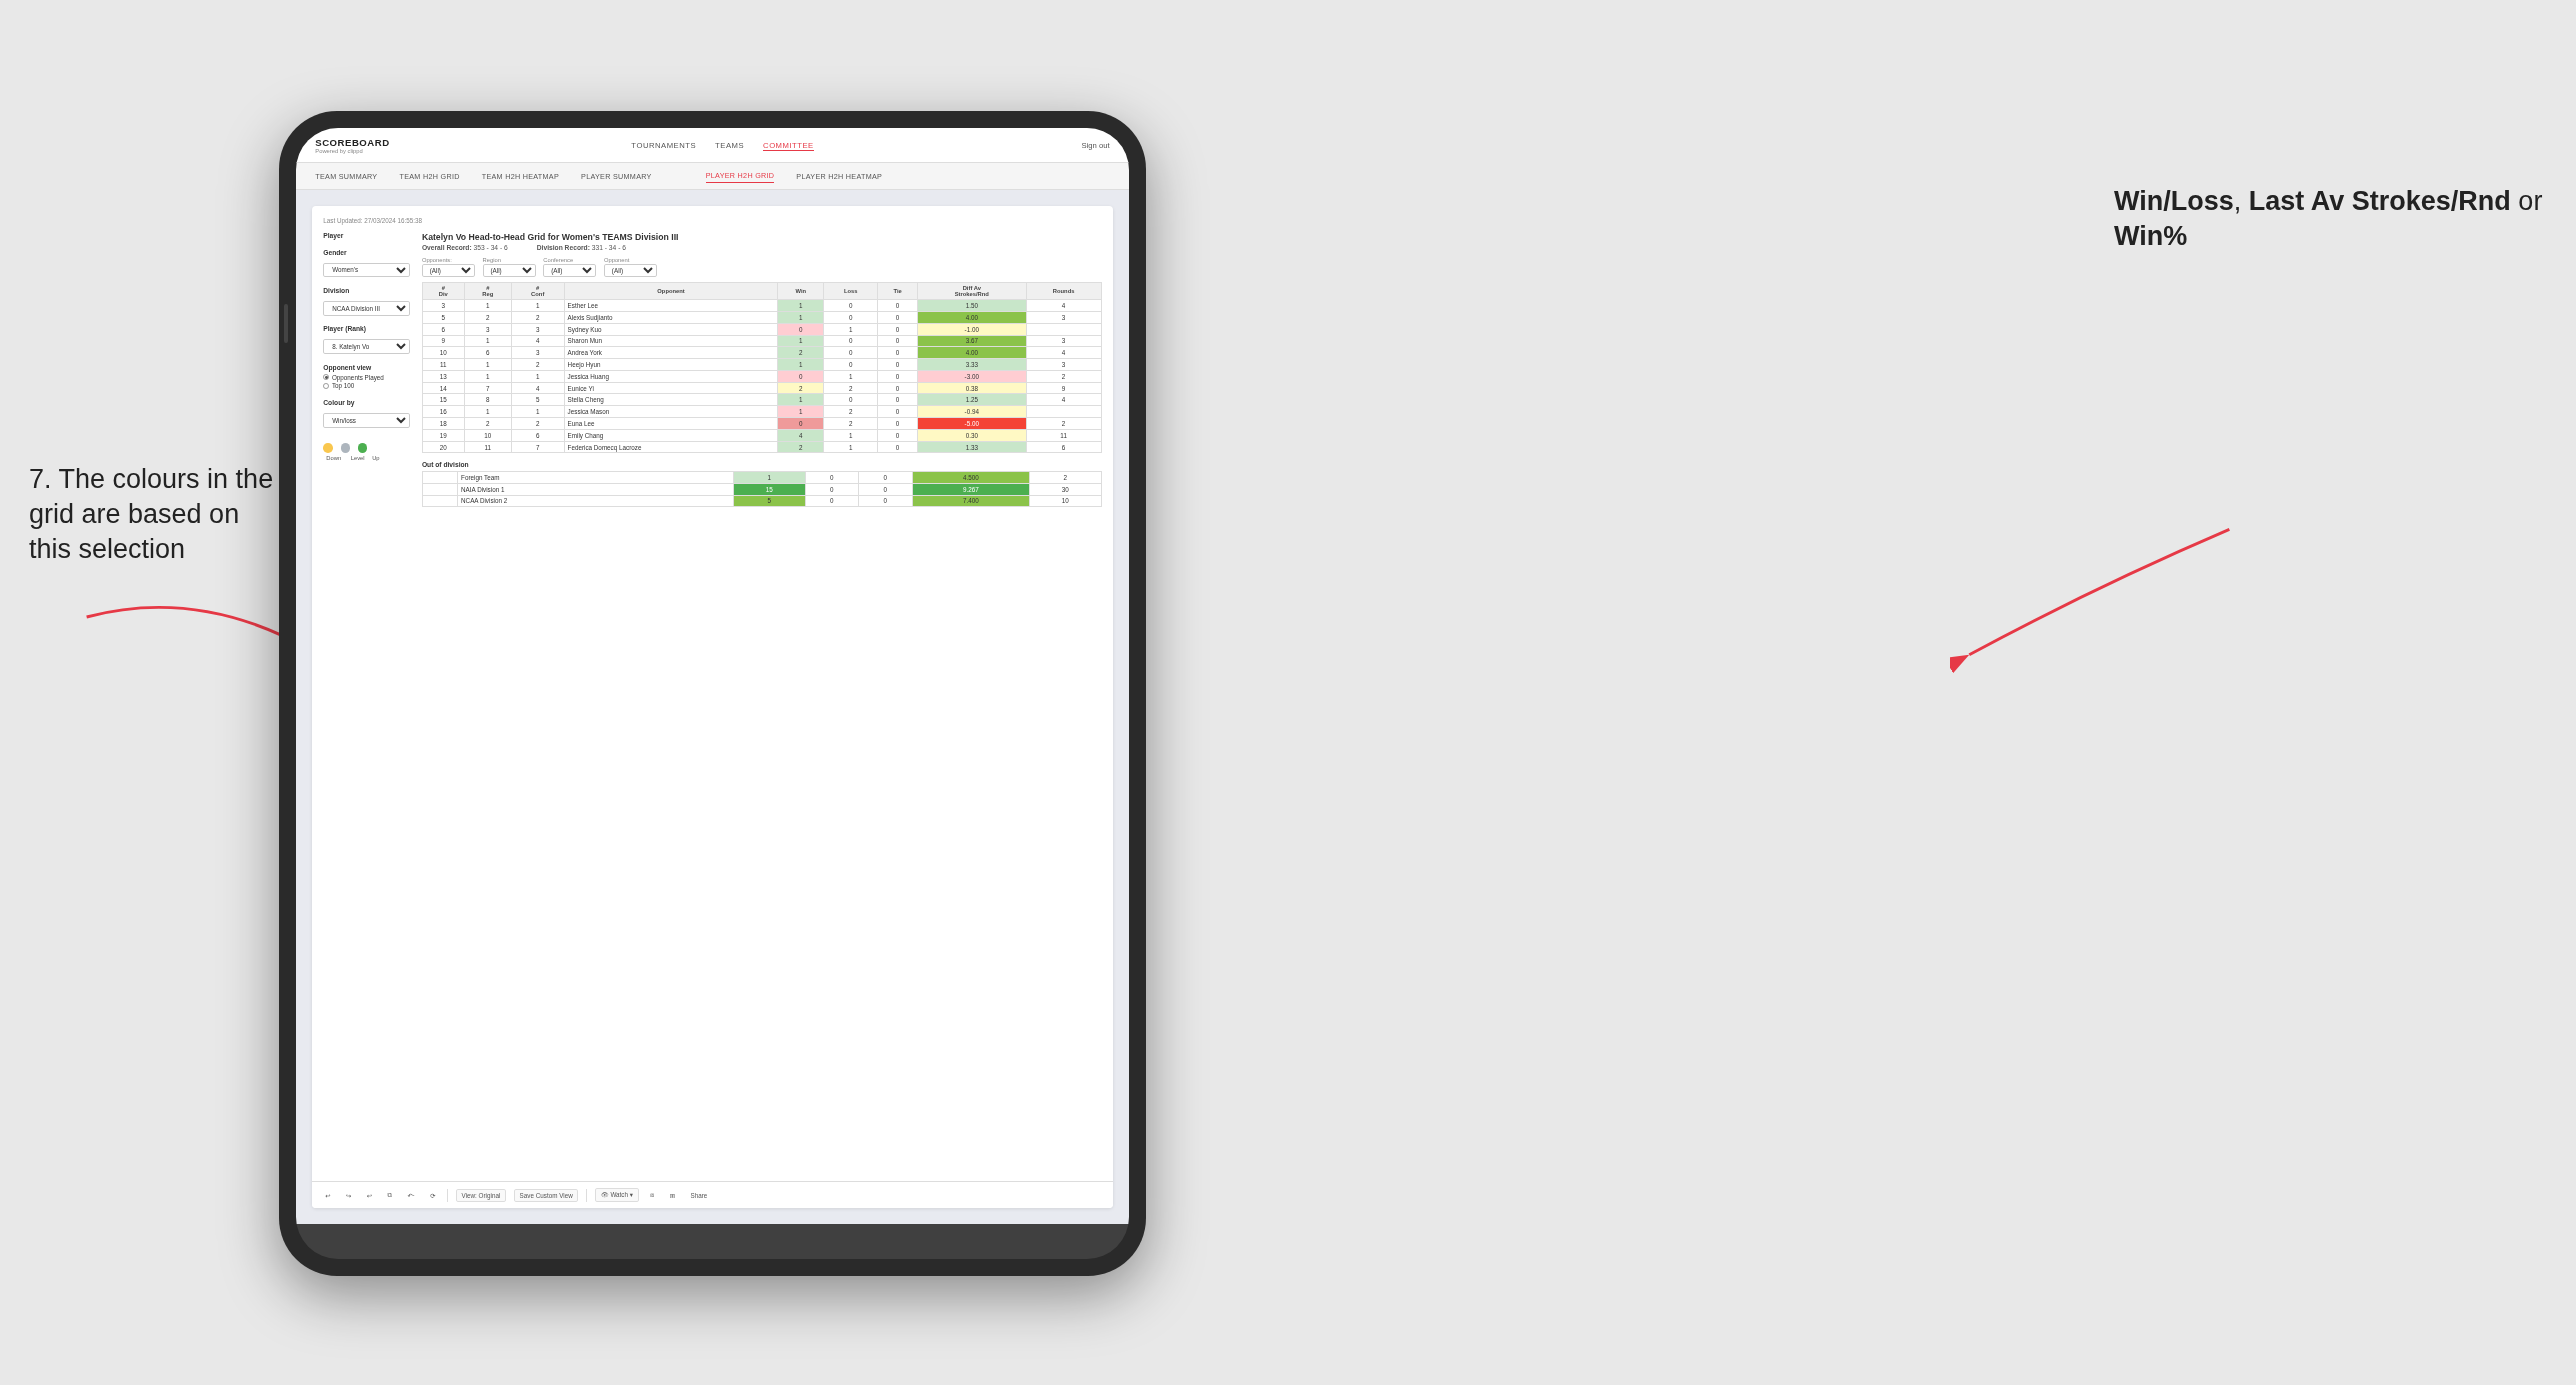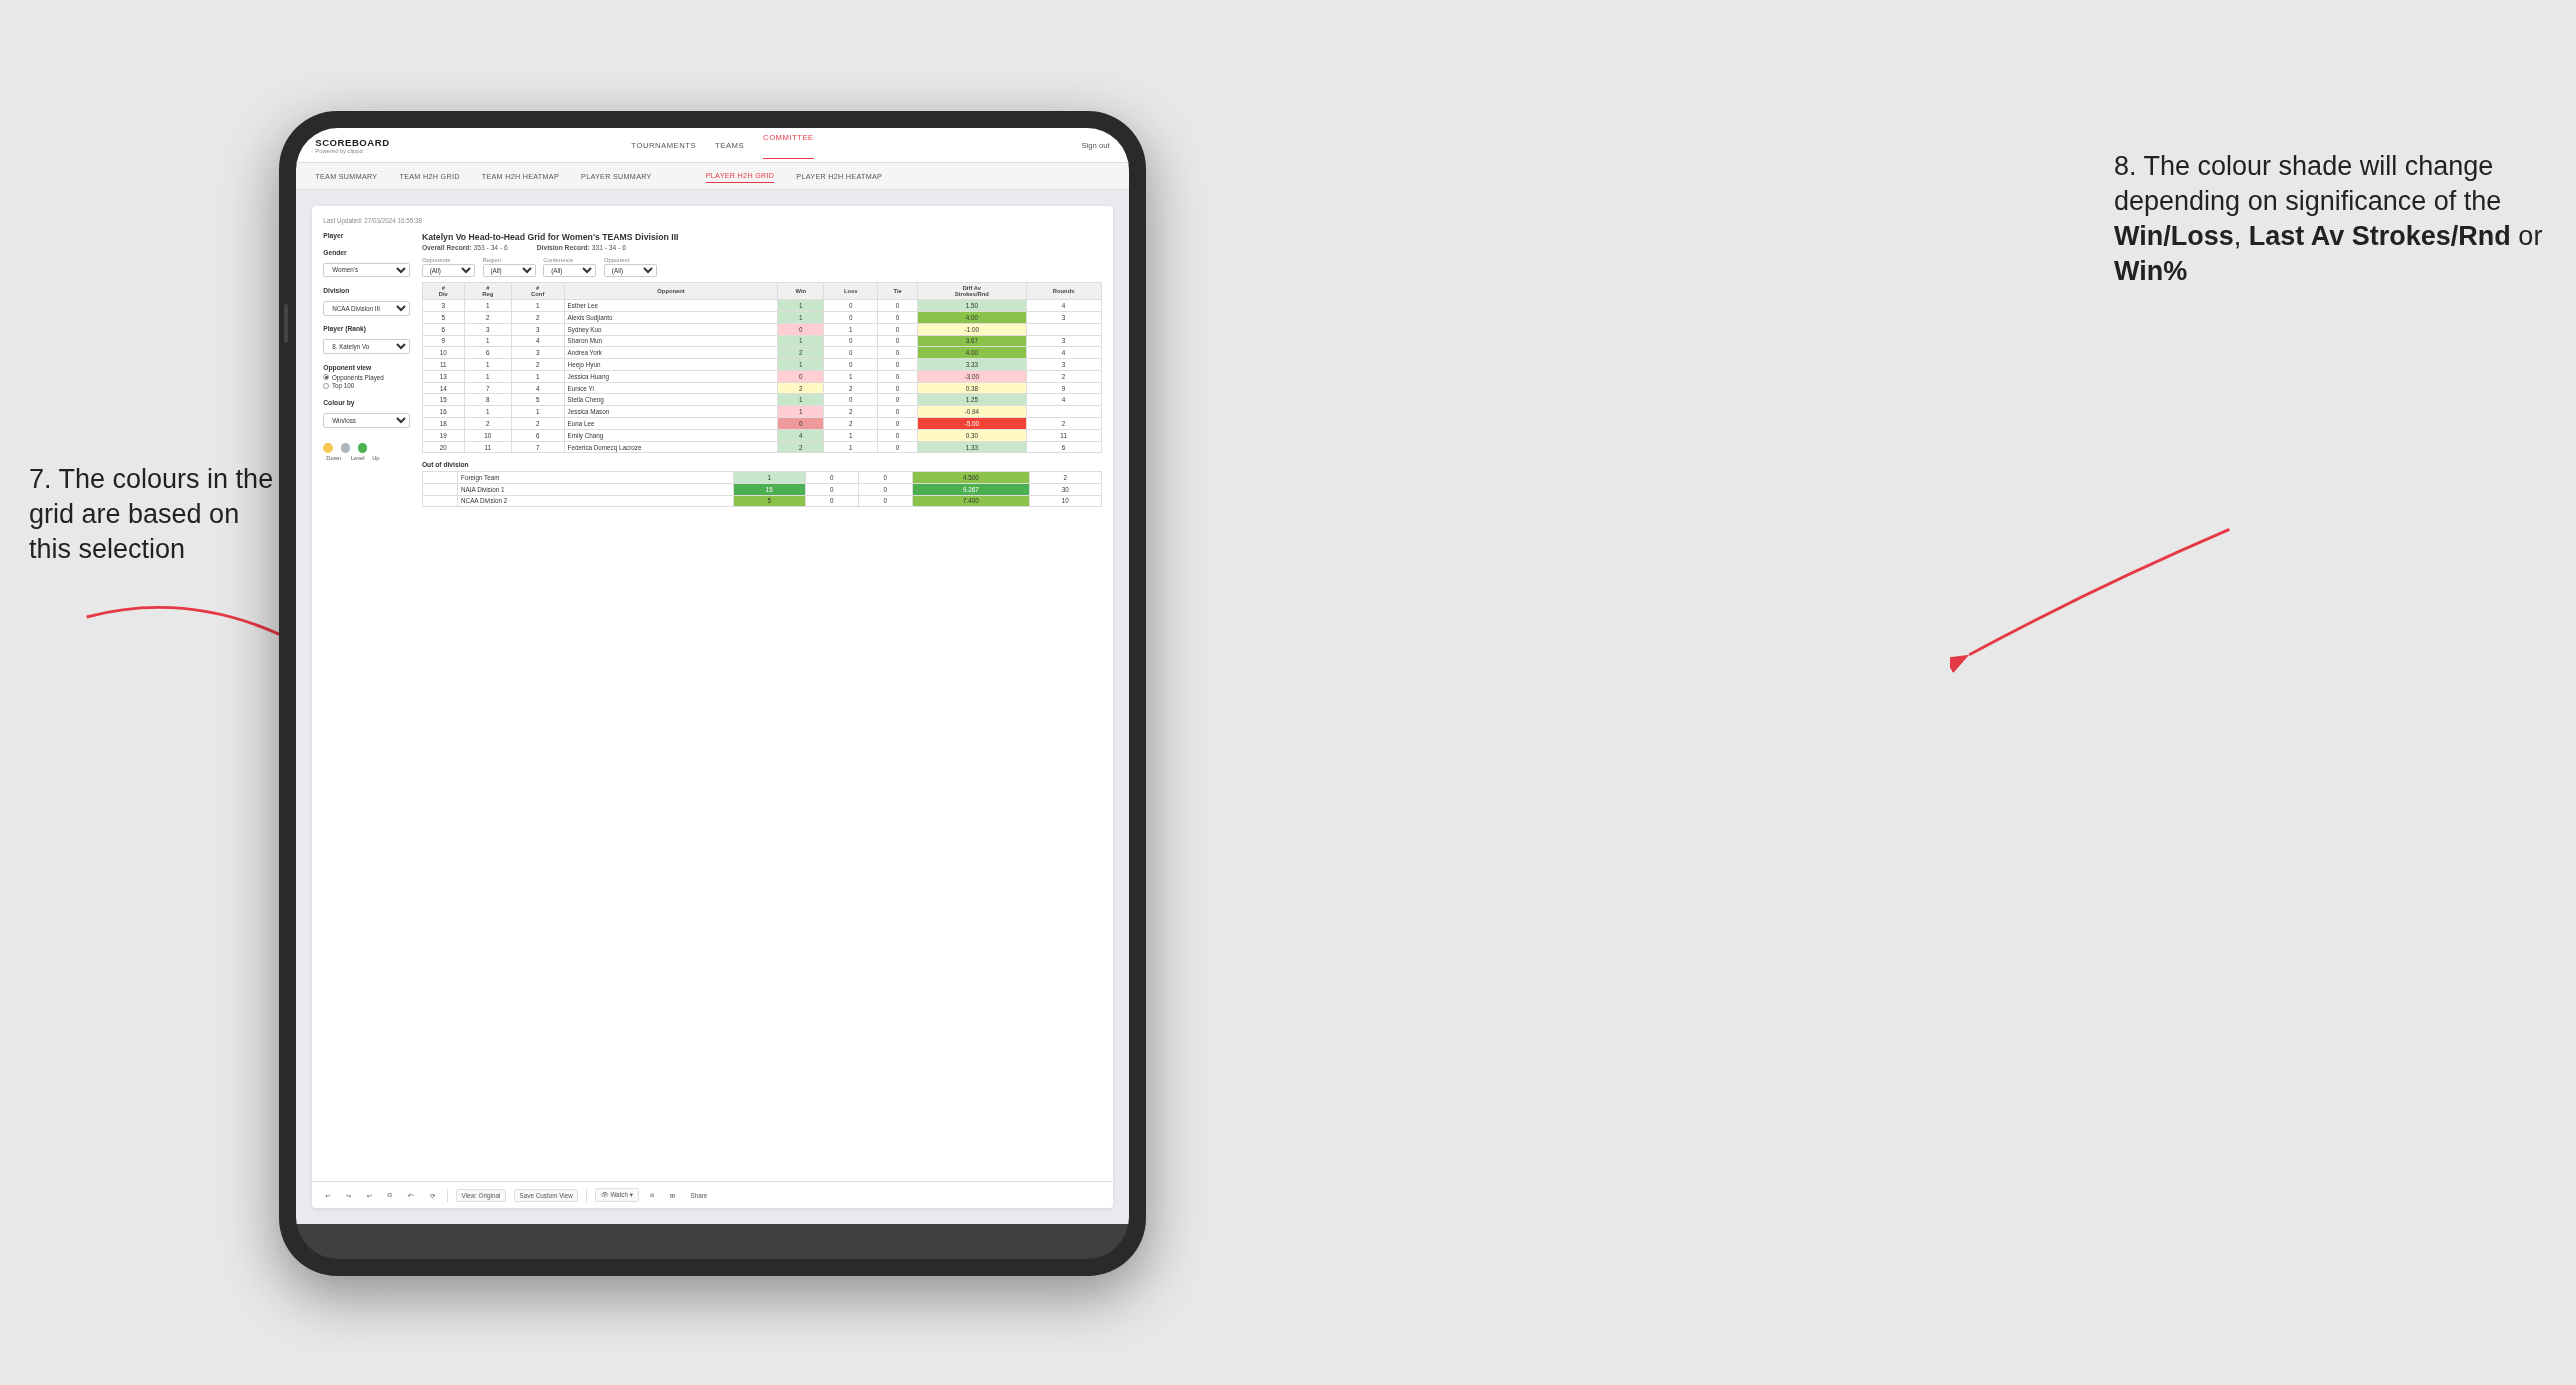--- a/index.html
+++ b/index.html
@@ -75,21 +75,21 @@
       color: #555;
       text-decoration: none;
       text-transform: uppercase;
       letter-spacing: 0.5px;
       padding: 1.9px 0;
     }
 
     .nav-link.active {
       color: #e63946;
       border-bottom: 1.9px solid #e63946;
-      padding-bottom: 16px;
+      padding-bottom: 0;
     }
 
     .sign-out {
       font-size: 7.7px;
       color: #555;
       padding-left: 26px;
     }
 
     
     .secondary-nav {
@@ -421,21 +421,21 @@
     }
   </style>
 </head>
 <body>
 
 <div class="annotation-left">
   <span>7. The colours in the grid are based on this selection</span>
 </div>
 
 <div class="annotation-right">
-  <span>8. The colour shade will change depending on significance of the</span><br>
+  <br>
   <b>Win/Loss</b><span>, </span><b>Last Av Strokes/Rnd</b><span> or</span><br>
   <b>Win%</b>
 </div>
 
 <svg class="pink-arrow-left" width="308" height="193" viewBox="0 0 320 200">
   <defs>
     <marker id="arrowhead-l" markerWidth="8" markerHeight="6" refX="8" refY="3" orient="auto">
       <polygon points="0 0, 8 3, 0 6" fill="#e63946"></polygon>
     </marker>
   </defs>

